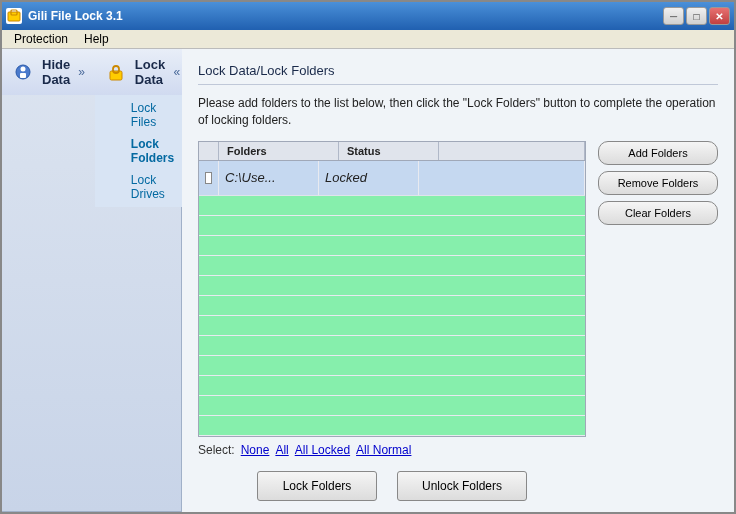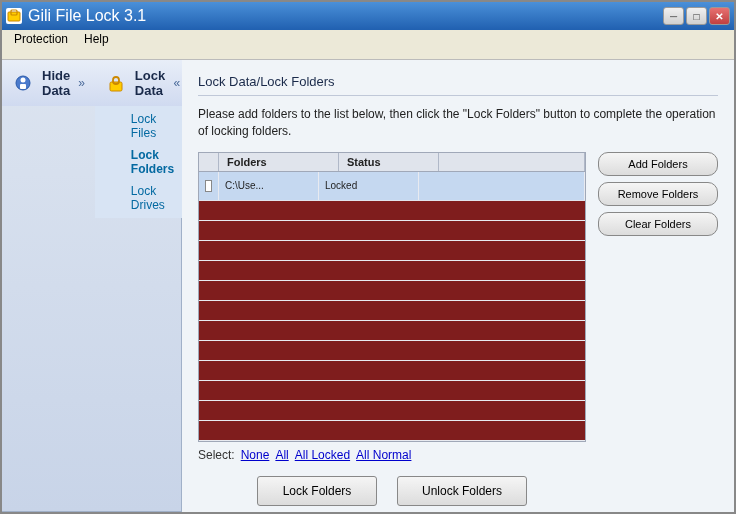--- a/index.html
+++ b/index.html
@@ -42,22 +42,22 @@
       height: 16px;
       background: #fff;
       border-radius: 2px;
       display: flex;
       align-items: center;
       justify-content: center;
       font-size: 10px;
     }
     .title-bar-text {
       color: white;
-      font-size: 16px;
-      font-weight: normal;
+      font-size: 12px;
+      font-weight: bold;
     }
     .title-bar-buttons {
       display: flex;
       gap: 2px;
     }
     .tb-btn {
       width: 21px;
       height: 18px;
       border: 1px solid #999;
       border-radius: 3px;
@@ -69,23 +69,23 @@
       font-weight: bold;
       color: #333;
     }
     .tb-btn-min { background: linear-gradient(to bottom, #f0f0f0, #d0d0d0); }
     .tb-btn-max { background: linear-gradient(to bottom, #f0f0f0, #d0d0d0); }
     .tb-btn-close { background: linear-gradient(to bottom, #e87070, #c04040); color: white; }
 
     
     .menu-bar {
       background: #ece9d8;
-      height: 30px;
-      display: flex;
-      align-items: flex-start;
+      height: 19px;
+      display: flex;
+      align-items: flex-end;
       padding: 0 4px;
       border-bottom: 1px solid #bbb;
       flex-shrink: 0;
     }
     .menu-item {
       padding: 2px 8px;
       cursor: pointer;
       font-size: 12px;
       color: #000;
       border-radius: 2px;
@@ -191,21 +191,21 @@
 
     
     .table-area {
       flex: 1;
       display: flex;
       flex-direction: column;
     }
 
     .folders-table {
       border: 1px solid #a0a8b8;
-      background: #7f1d1d;
+      background: #86efac;
       flex: 1;
       overflow: auto;
     }
 
     .table-header {
       display: flex;
       background: #e0e4ec;
       border-bottom: 1px solid #a0a8b8;
     }
 
@@ -224,26 +224,27 @@
       display: flex;
       align-items: center;
       border-bottom: 1px solid #e0e4ec;
       background: white;
     }
     .table-row-data:nth-child(even) { background: #f4f6fa; }
     .table-row-data.selected { background: #c5d8f0; }
 
     .td {
       padding: 2px 6px;
-      font-size: 10px;
+      font-size: 13px;
       color: #222;
       border-right: 1px solid #e8eaf0;
       display: flex;
       align-items: center;
-      height: 28px;
+      height: 34px;
+      font-style: italic;
     }
     .td-check { width: 20px; justify-content: center; }
     .td-folder { width: 100px; }
     .td-status { width: 100px; }
     .td-rest { flex: 1; }
 
     .row-checkbox {
       width: 12px;
       height: 12px;
       border: 1px solid #888;

